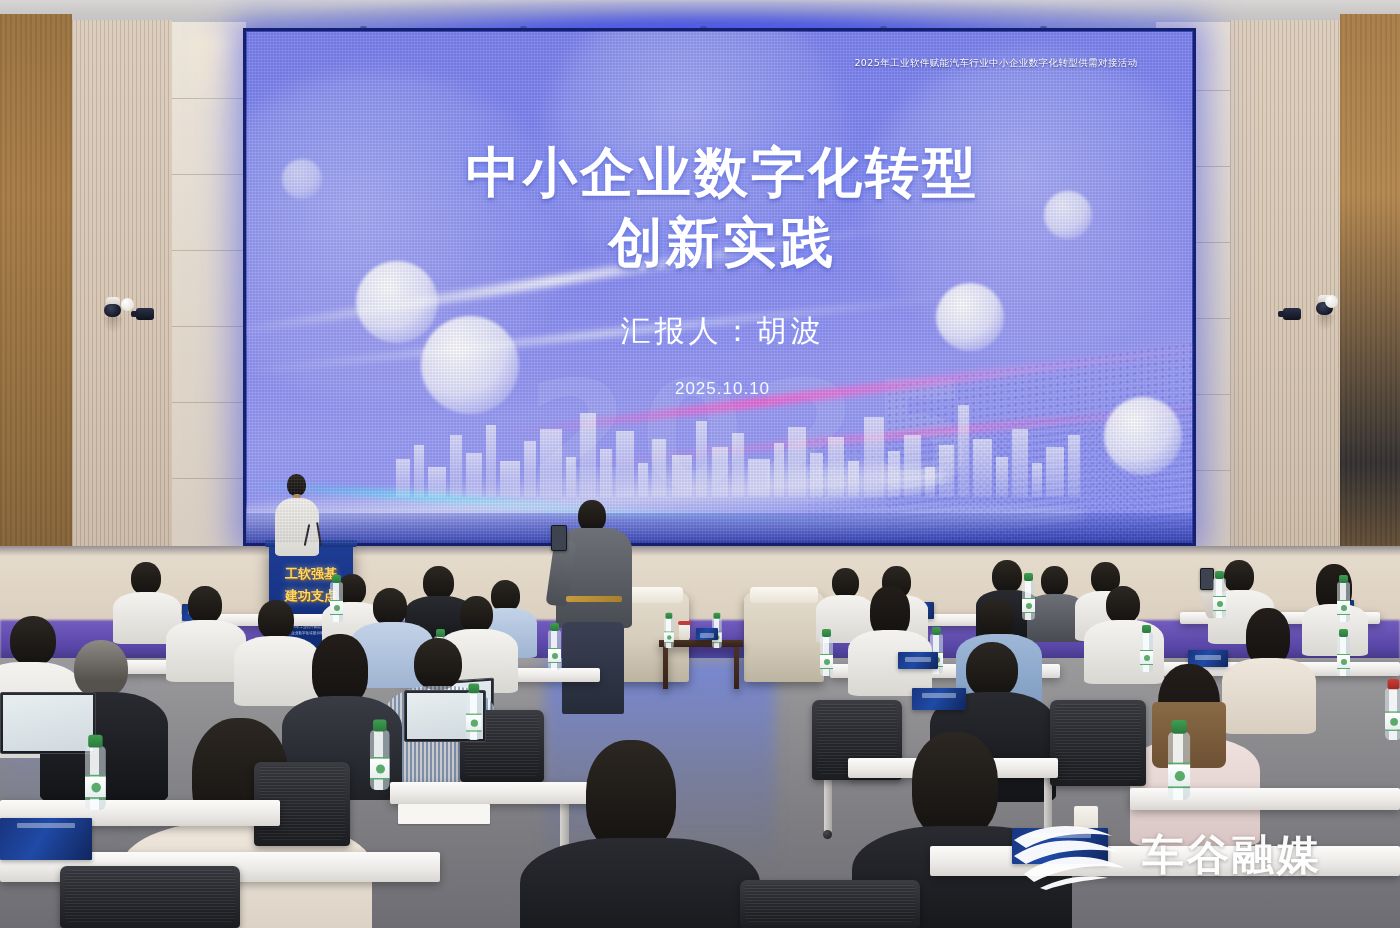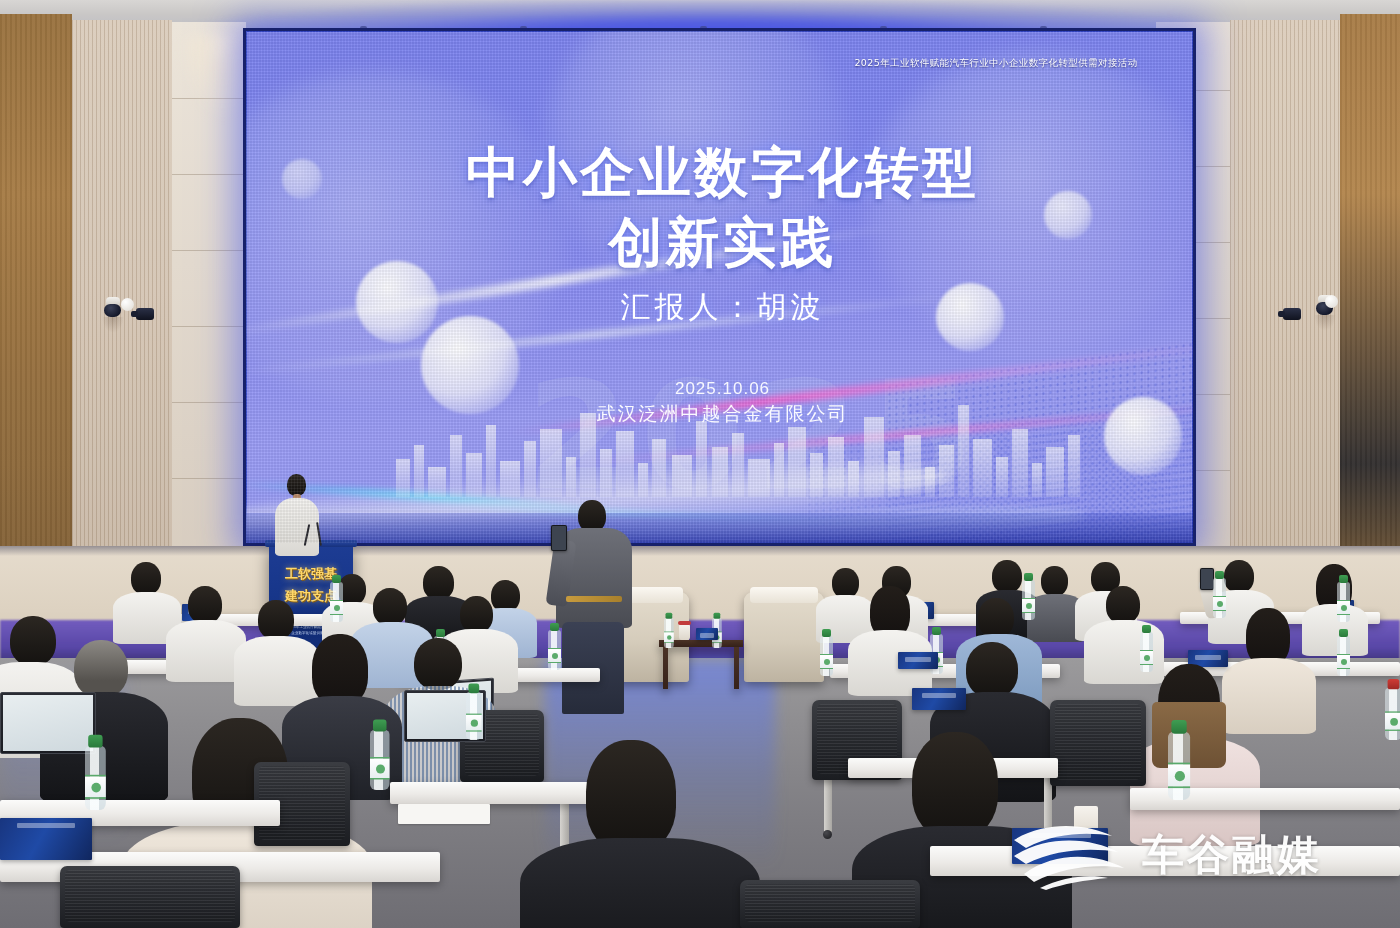--- a/index.html
+++ b/index.html
@@ -164,21 +164,21 @@
   .led-title {
     position:absolute; left:0; width:953px; text-align:center;
     color:#fff; font-weight:700;
     font-family:"DejaVu Sans","Liberation Sans",sans-serif;
     text-shadow:0 0 14px rgba(120,140,255,.8), 0 2px 4px rgba(40,50,150,.5);
     z-index:12;
   }
   #led-title-1 { top:106px; font-size:54px; letter-spacing:3px; }
   #led-title-2 { top:176px; font-size:54px; letter-spacing:3px; }
   #led-presenter {
-    position:absolute; left:0; top:256px; width:953px; text-align:center;
+    position:absolute; left:0; top:280px; width:953px; text-align:center;
     color:#fff; font-size:30px; letter-spacing:4px; z-index:12;
     font-family:Liberation Mono, monospace;
     text-shadow:0 0 10px rgba(130,150,255,.75);
   }
   #led-date {
     position:absolute; left:0; top:348px; width:953px; text-align:center;
     color:rgba(255,255,255,.92); font-size:17px; letter-spacing:1px; z-index:12;
     text-shadow:0 0 8px rgba(130,150,255,.7);
   }
   #led-company {
@@ -531,22 +531,21 @@
     <div class="bokeh" style="left:858px; top:366px; width:78px; height:78px;"></div>
     <div class="bokeh" style="left:36px; top:128px; width:40px; height:40px; opacity:.55;"></div>
 
     <div id="event-logo">
       <div id="event-subtitle">2025年工业软件赋能汽车行业中小企业数字化转型供需对接活动</div>
     </div>
 
     <div class="led-title" id="led-title-2">创新实践</div>
     <div class="led-title" id="led-title-1">中小企业数字化转型</div>
     <div id="led-presenter">汇报人：胡波</div>
-    <div id="led-date">2025.10.06</div>
-    <div id="led-company">武汉泛洲中越合金有限公司</div>
+    <div id="led-date">2025.10.10</div>
 
     <div class="led-px"></div>
     <div class="led-scan"></div>
   </div>
 
   <div class="stage-wall"></div>
   <div class="stage-wall-shadow"></div>
   <div class="stage-purple-base"></div>
   <div class="floor"></div>
   <div class="floor-reflect"></div>

